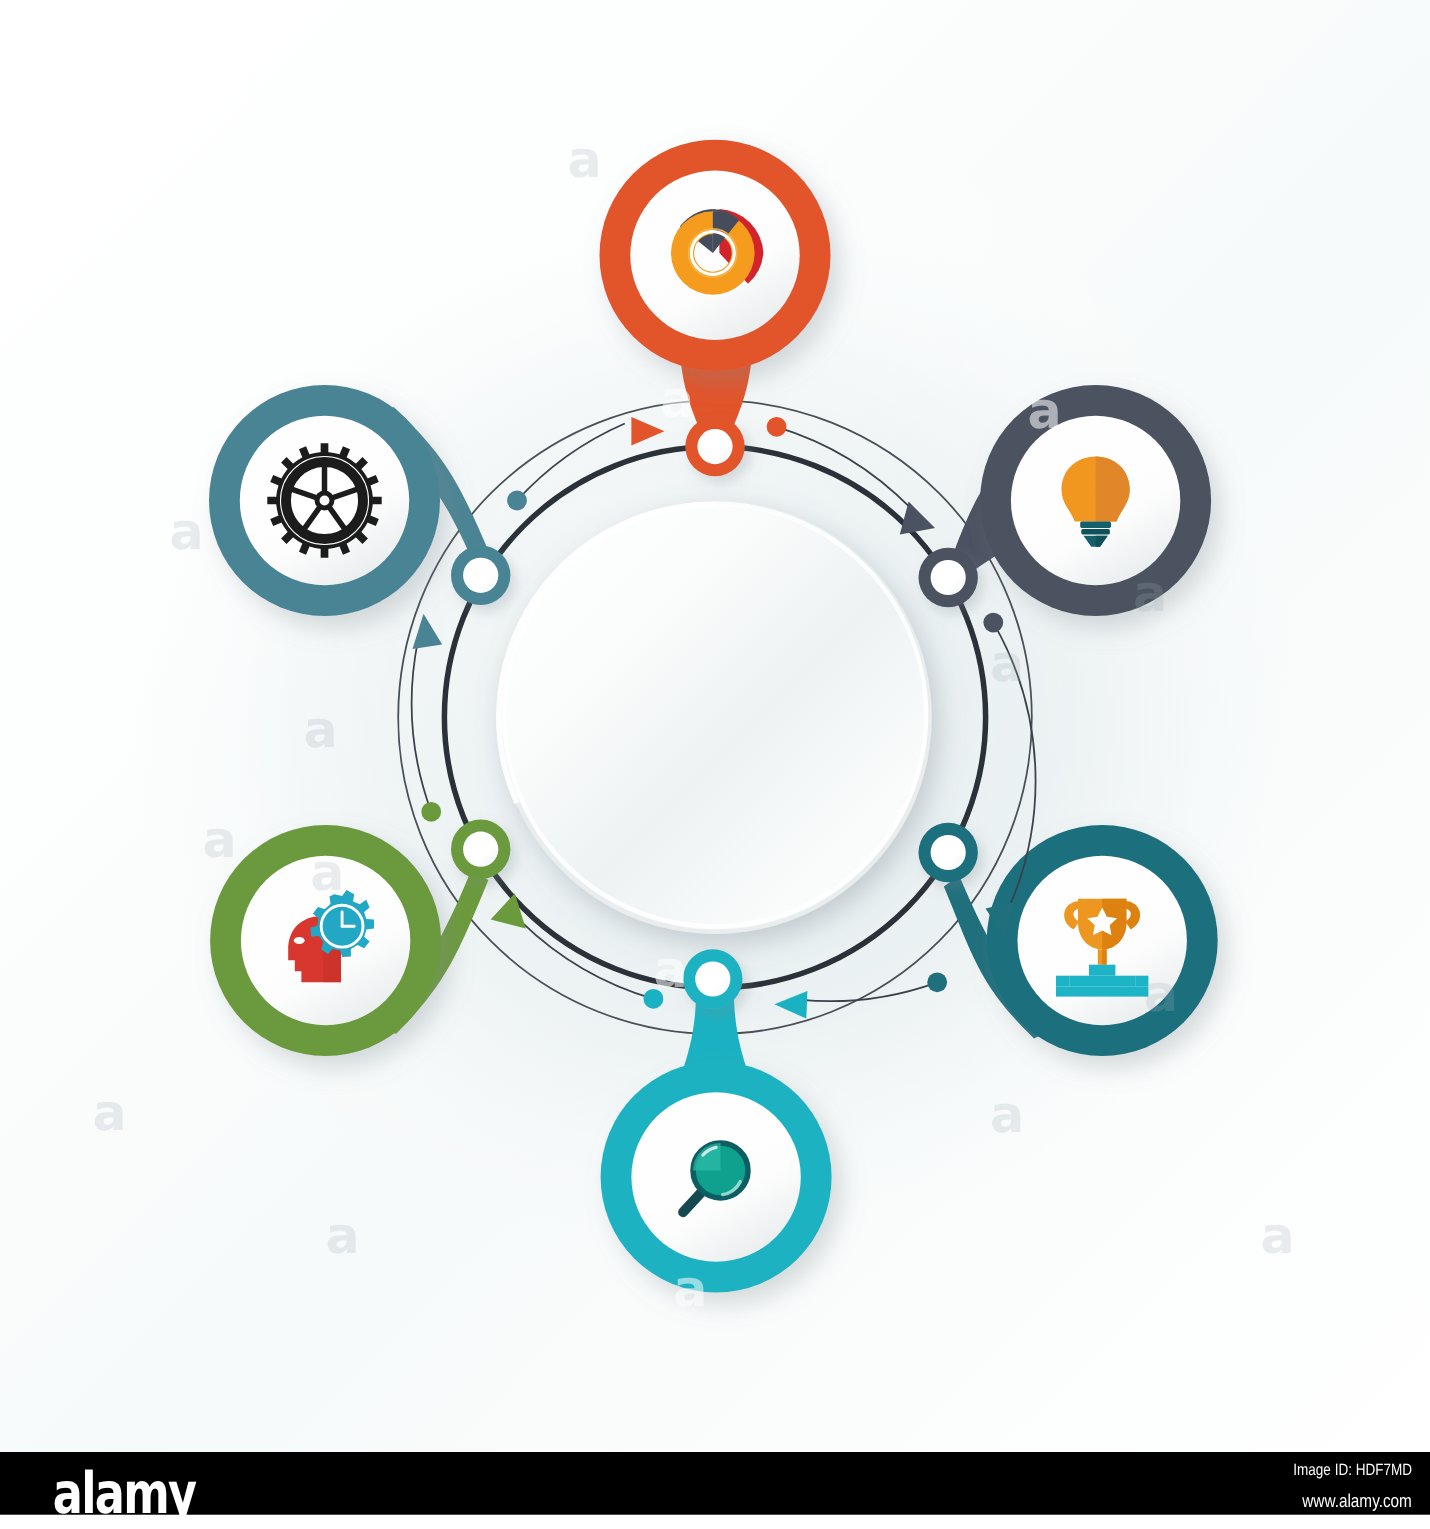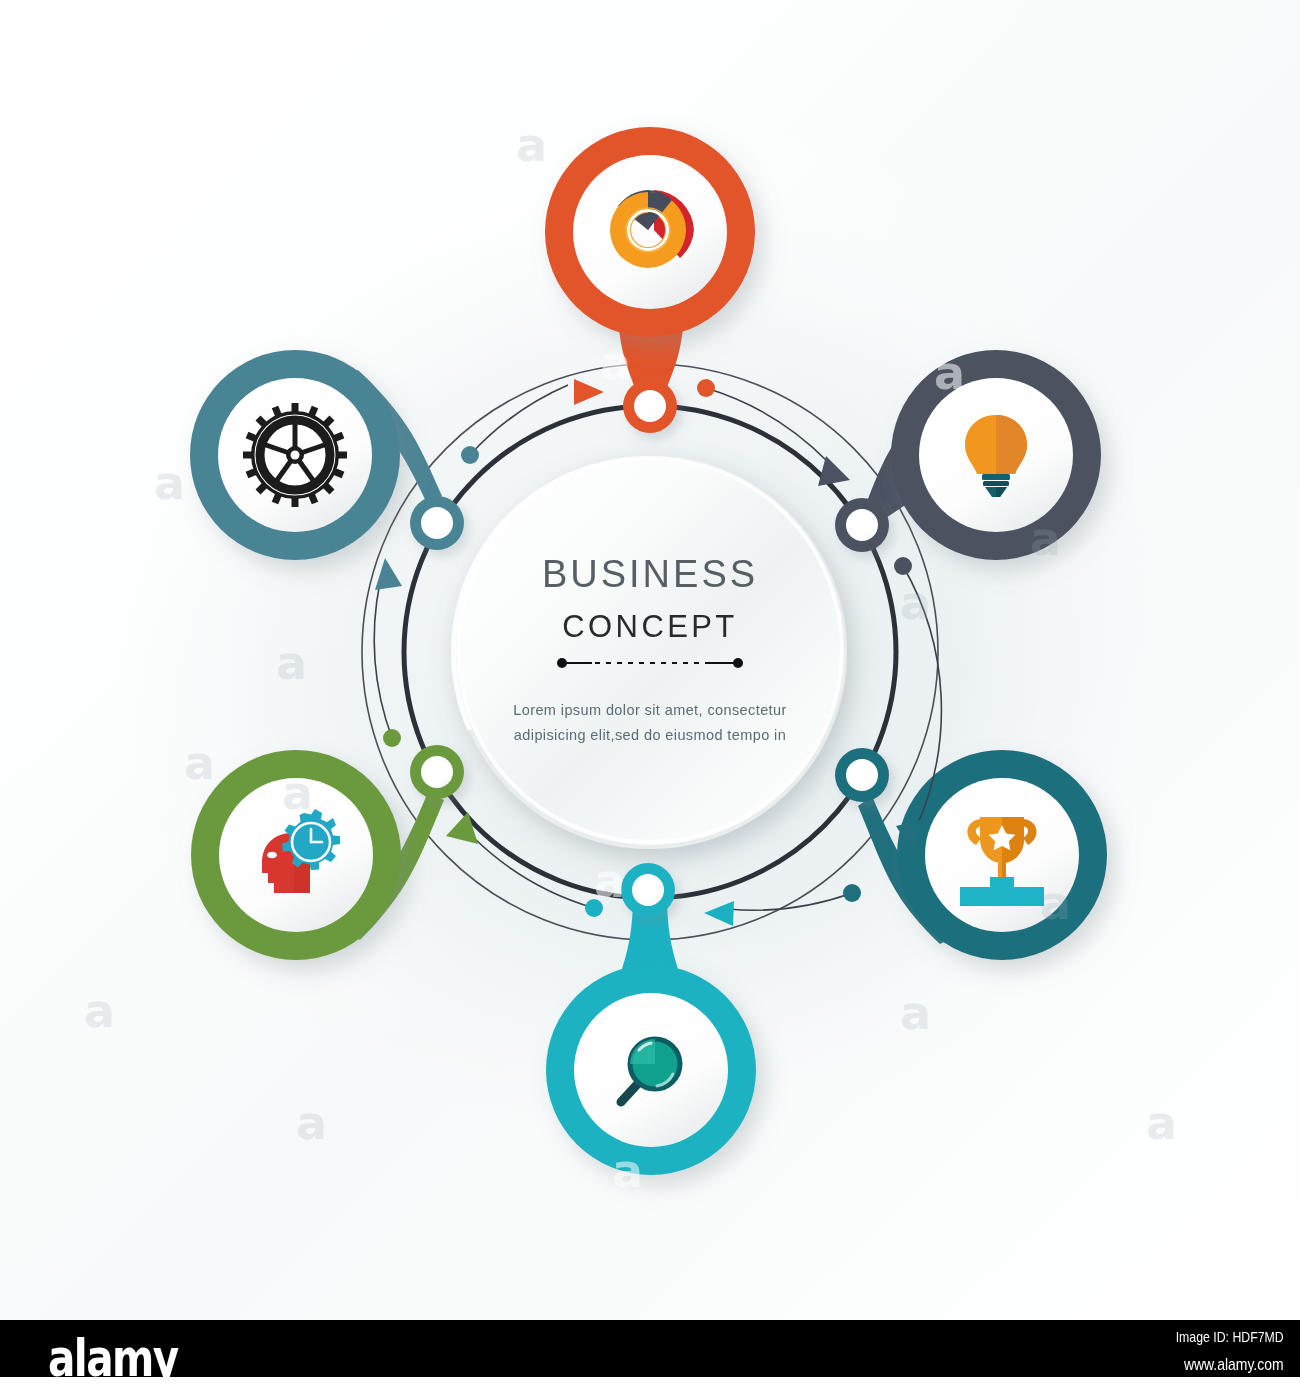--- a/index.html
+++ b/index.html
@@ -355,34 +355,20 @@
     <div class="wm dark" style="left:154px;top:456px;">a</div>
     <div class="wm dark" style="left:184px;top:736px;">a</div>
     <div class="wm dark" style="left:1030px;top:512px;">a</div>
     <div class="wm dark" style="left:1040px;top:876px;">a</div>
     <div class="wm dark" style="left:84px;top:984px;">a</div>
     <div class="wm dark" style="left:516px;top:118px;">a</div>
     <div class="wm dark" style="left:1146px;top:1096px;">a</div>
     <div class="wm dark" style="left:296px;top:1096px;">a</div>
   </div>
 
-  <div class="center-text">
-    <div class="t-business">BUSINESS</div>
-    <div class="t-concept">CONCEPT</div>
-    <div class="divider">
-      <div class="bar"></div>
-      <div class="bar2"></div>
-      <div class="dotL"></div>
-      <div class="dotR"></div>
-    </div>
-    <div class="t-lorem">
-      <div>Lorem ipsum dolor sit amet, consectetur</div>
-      <div>adipisicing elit,sed do eiusmod tempo in</div>
-    </div>
-  </div>
 
   <div class="footer">
     <div class="logo">alamy</div>
     <div class="imgid">Image ID: HDF7MD</div>
     <div class="url">www.alamy.com</div>
   </div>
 
 </div>
 
 </body></html>

